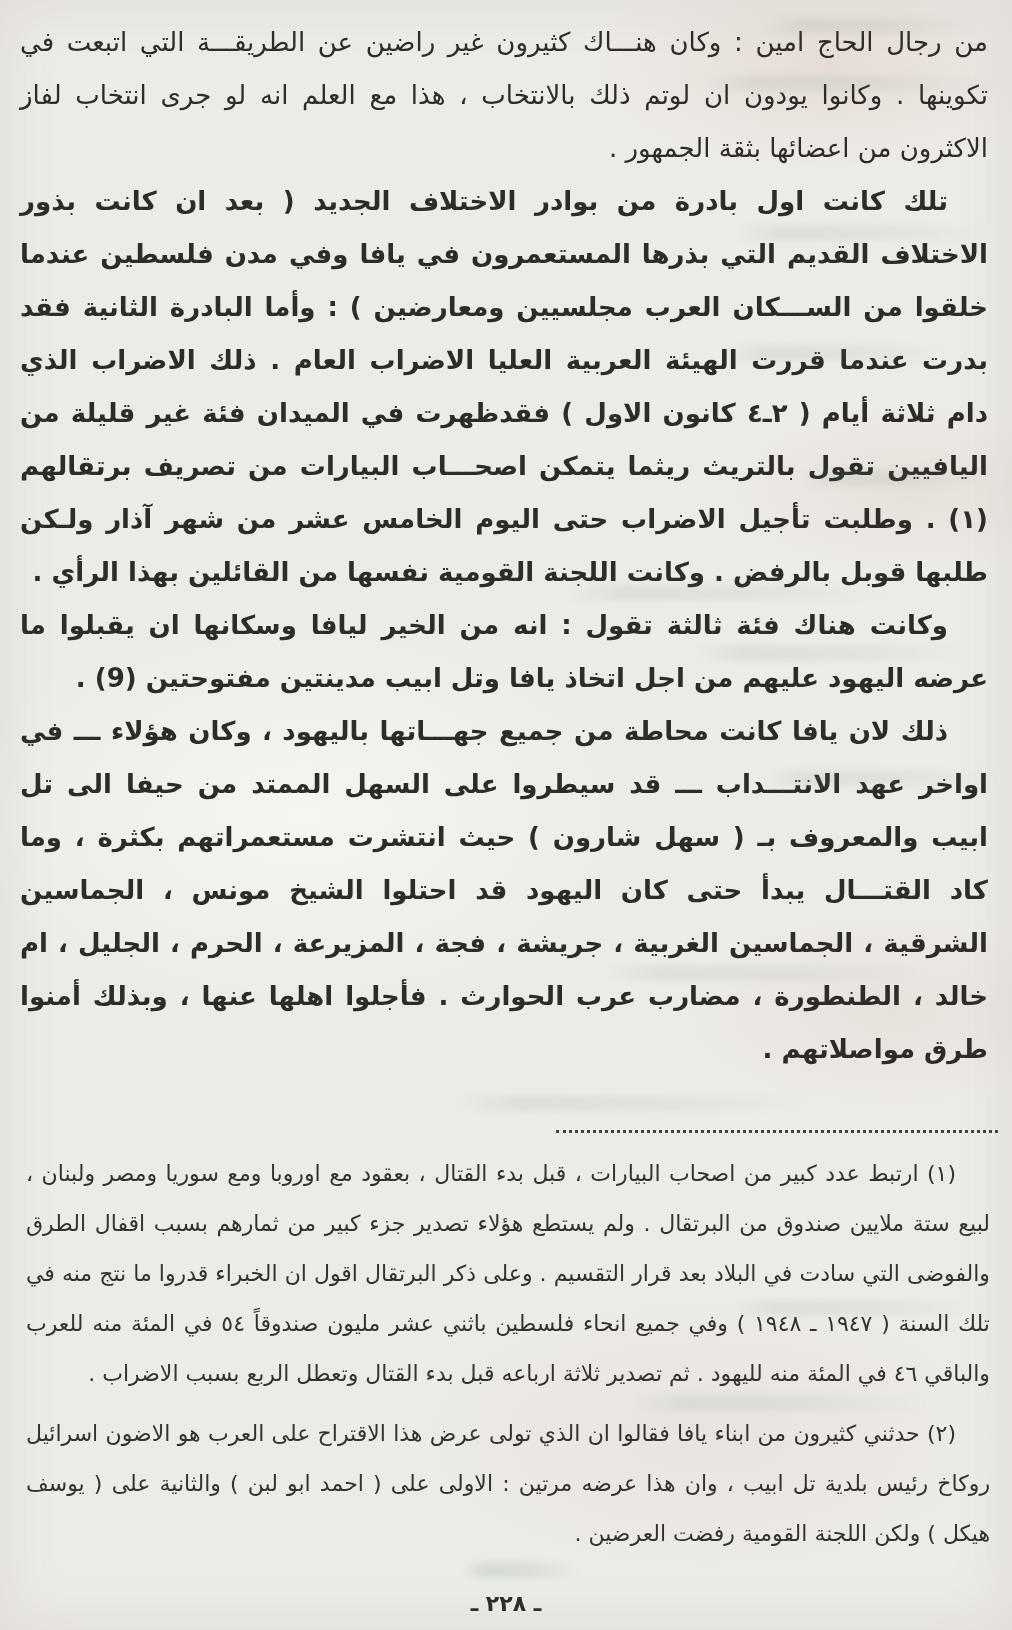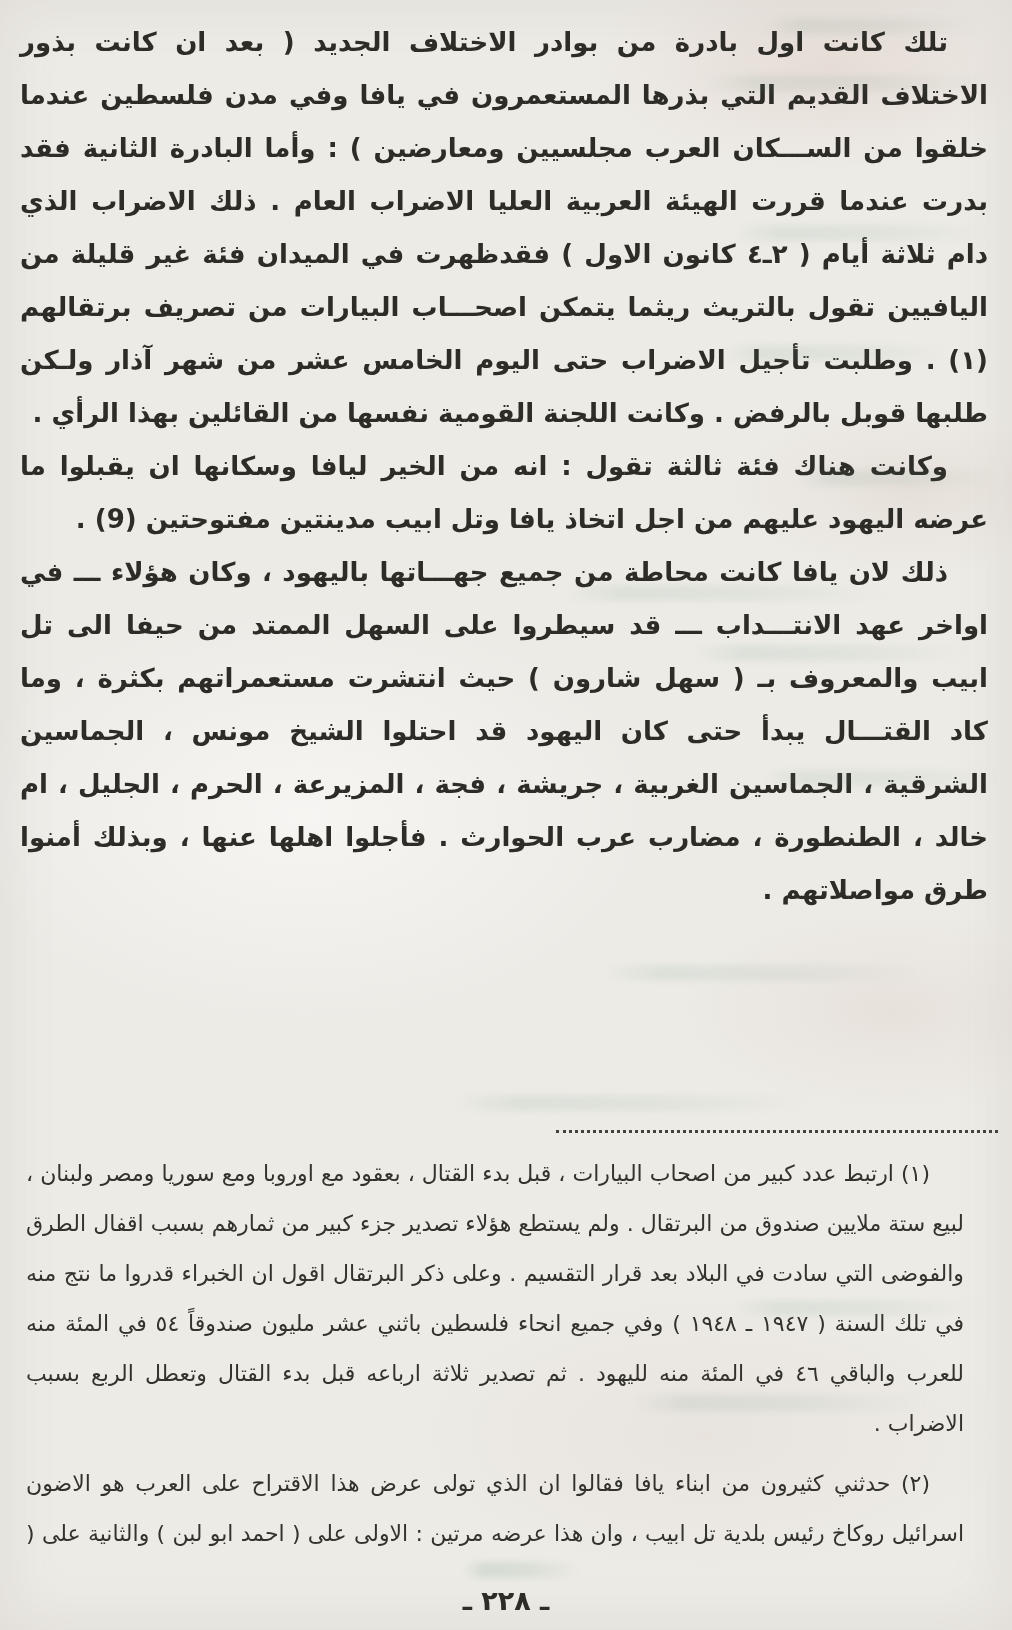--- a/index.html
+++ b/index.html
@@ -50,41 +50,41 @@
     letter-spacing: 0.2px;
   }
   .main-text p.indent { text-indent: 40px; font-weight: bold; }
   .footnote-separator {
     width: 442px;
     height: 0;
     border-top: 3px dotted #45423b;
     margin: 10px 14px 16px 0; 
   }
   .footnotes {
-    padding: 0 48px 0 26px;
+    padding: 0 22px 0 26px;
     height: 416px;
     overflow: hidden;
     box-sizing: border-box;
   }
   .footnotes p {
     margin: 0 0 10px 0;
     font-size: 22px;
     line-height: 50px;
     text-align: justify;
     text-justify: inter-word;
     text-indent: 34px;
     color: #34322c;
   }
   .page-number {
     position: absolute;
     bottom: 14px;
     left: 0;
     right: 0;
     text-align: center;
-    font-size: 27px;
+    font-size: 22px;
     font-weight: bold;
     color: #2e2c27;
   }
 </style>
 </head>
 <body>
 
 <div class="page">
 
   <div class="ghost" style="top:18px;  right:30px;  width:220px;"></div>
@@ -95,20 +95,21 @@
   <div class="ghost" style="top:585px; right:120px; width:330px;"></div>
   <div class="ghost" style="top:645px; right:40px;  width:280px;"></div>
   <div class="ghost" style="top:770px; right:10px;  width:240px;"></div>
   <div class="ghost" style="top:965px; right:90px;  width:320px;"></div>
   <div class="ghost" style="top:1095px; right:200px; width:360px;"></div>
   <div class="ghost" style="top:1300px; right:30px;  width:250px;"></div>
   <div class="ghost" style="top:1395px; right:80px;  width:300px;"></div>
   <div class="ghost" style="top:1562px; right:430px; width:120px; opacity:0.3;"></div>
 
   <div class="main-text">
+    <p>من رجال الحاج امين : وكان هنـــاك كثيرون غير راضين عن الطريقـــة التي اتبعت في تكوينها . وكانوا يودون ان لوتم ذلك بالانتخاب ، هذا مع العلم انه لو جرى انتخاب لفاز الاكثرون من اعضائها بثقة الجمهور .</p>
     <p class="indent">تلك كانت اول بادرة من بوادر الاختلاف الجديد ( بعد ان كانت بذور الاختلاف القديم التي بذرها المستعمرون في يافا وفي مدن فلسطين عندما خلقوا من الســـكان العرب مجلسيين ومعارضين ) : وأما البادرة الثانية فقد بدرت عندما قررت الهيئة العربية العليا الاضراب العام . ذلك الاضراب الذي دام ثلاثة أيام ( ٢ـ٤ كانون الاول ) فقدظهرت في الميدان فئة غير قليلة من اليافيين تقول بالتريث ريثما يتمكن اصحـــاب البيارات من تصريف برتقالهم (١) . وطلبت تأجيل الاضراب حتى اليوم الخامس عشر من شهر آذار ولـكن طلبها قوبل بالرفض . وكانت اللجنة القومية نفسها من القائلين بهذا الرأي .</p>
     <p class="indent">وكانت هناك فئة ثالثة تقول : انه من الخير ليافا وسكانها ان يقبلوا ما عرضه اليهود عليهم من اجل اتخاذ يافا وتل ابيب مدينتين مفتوحتين (9) .</p>
     <p class="indent">ذلك لان يافا كانت محاطة من جميع جهـــاتها باليهود ، وكان هؤلاء ـــ في اواخر عهد الانتـــداب ـــ قد سيطروا على السهل الممتد من حيفا الى تل ابيب والمعروف بـ ( سهل شارون ) حيث انتشرت مستعمراتهم بكثرة ، وما كاد القتـــال يبدأ حتى كان اليهود قد احتلوا الشيخ مونس ، الجماسين الشرقية ، الجماسين الغربية ، جريشة ، فجة ، المزيرعة ، الحرم ، الجليل ، ام خالد ، الطنطورة ، مضارب عرب الحوارث . فأجلوا اهلها عنها ، وبذلك أمنوا طرق مواصلاتهم .</p>
   </div>
 
   <div class="footnote-separator"></div>
 
   <div class="footnotes">
     <p>(١) ارتبط عدد كبير من اصحاب البيارات ، قبل بدء القتال ، بعقود مع اوروبا ومع سوريا ومصر ولبنان ، لبيع ستة ملايين صندوق من البرتقال . ولم يستطع هؤلاء تصدير جزء كبير من ثمارهم بسبب اقفال الطرق والفوضى التي سادت في البلاد بعد قرار التقسيم . وعلى ذكر البرتقال اقول ان الخبراء قدروا ما نتج منه في تلك السنة ( ١٩٤٧ ـ ١٩٤٨ ) وفي جميع انحاء فلسطين باثني عشر مليون صندوقاً ٥٤ في المئة منه للعرب والباقي ٤٦ في المئة منه لليهود . ثم تصدير ثلاثة ارباعه قبل بدء القتال وتعطل الربع بسبب الاضراب .</p>
     <p>(٢) حدثني كثيرون من ابناء يافا فقالوا ان الذي تولى عرض هذا الاقتراح على العرب هو الاضون اسرائيل روكاخ رئيس بلدية تل ابيب ، وان هذا عرضه مرتين : الاولى على ( احمد ابو لبن ) والثانية على ( يوسف هيكل ) ولكن اللجنة القومية رفضت العرضين .</p>

